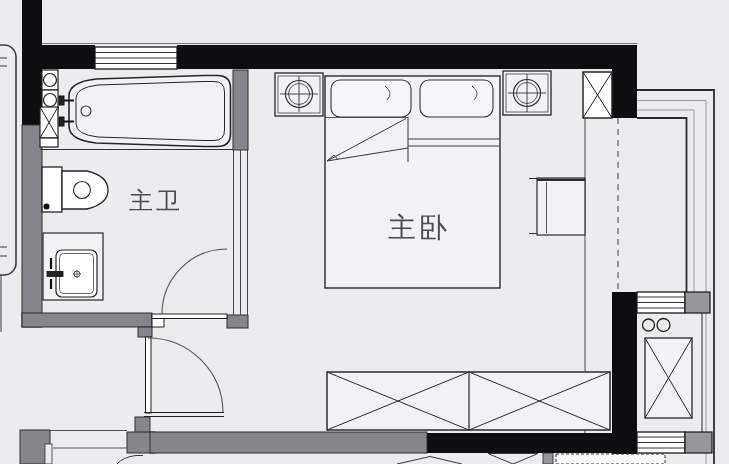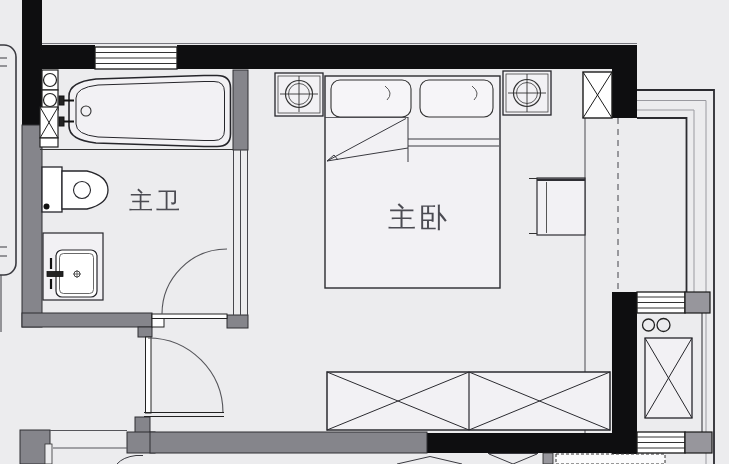--- a/index.html
+++ b/index.html
@@ -11,21 +11,21 @@
   #stage{
     position:relative;width:729px;height:464px;background:var(--bg);
     overflow:hidden;font-family:"Liberation Sans",sans-serif;
   }
   #plan-svg{position:absolute;left:0;top:0;}
   .room-label{
     position:absolute;color:var(--label);letter-spacing:3px;white-space:nowrap;
     transform:translate(-50%,-50%);user-select:none;
   }
   #label-bath{left:156px;top:201px;font-size:24px;}
-  #label-bedroom{left:419px;top:218px;font-size:28px;}
+  #label-bedroom{left:419px;top:228px;font-size:28px;}
 </style>
 </head>
 <body>
 
 <div id="stage">
   <svg id="plan-svg" width="729" height="464" viewBox="0 0 729 464">
 
     <g fill="none">
       <path d="M637,90 H714 V464" stroke="#2b2b30" stroke-width="1.8"></path>
       <path d="M637,100.5 H706 V464" stroke="#9a9aa0" stroke-width="1"></path>

